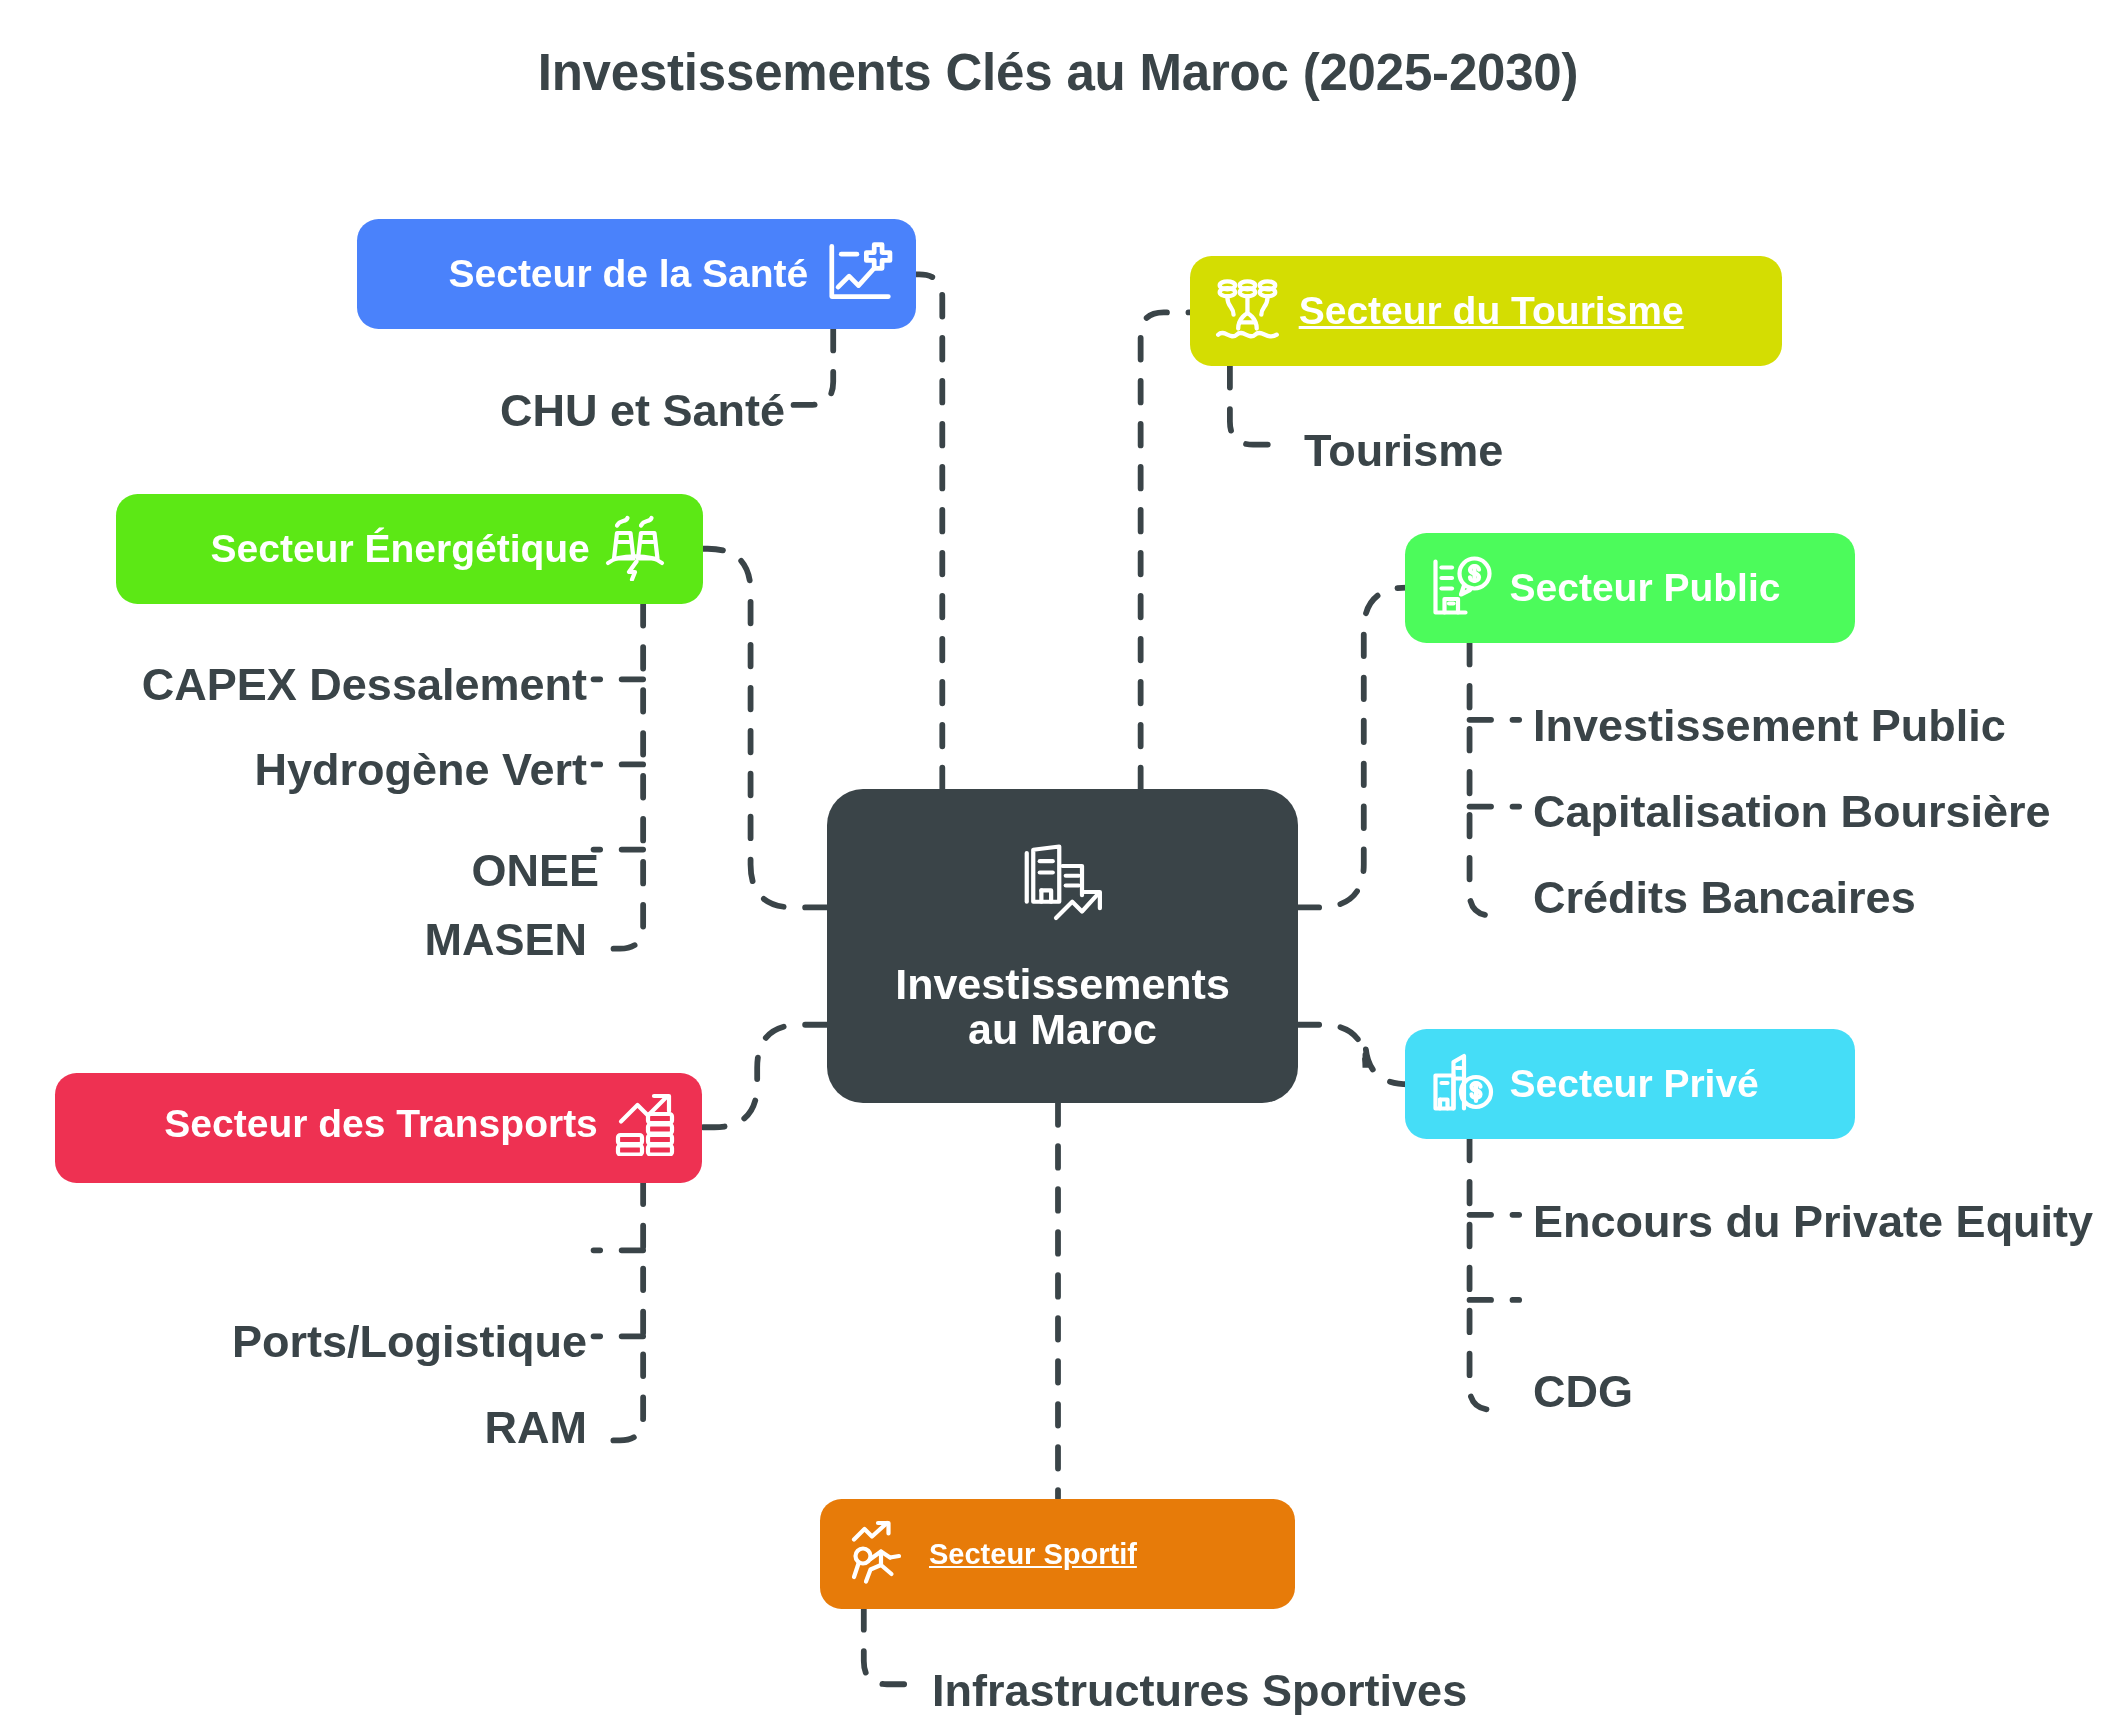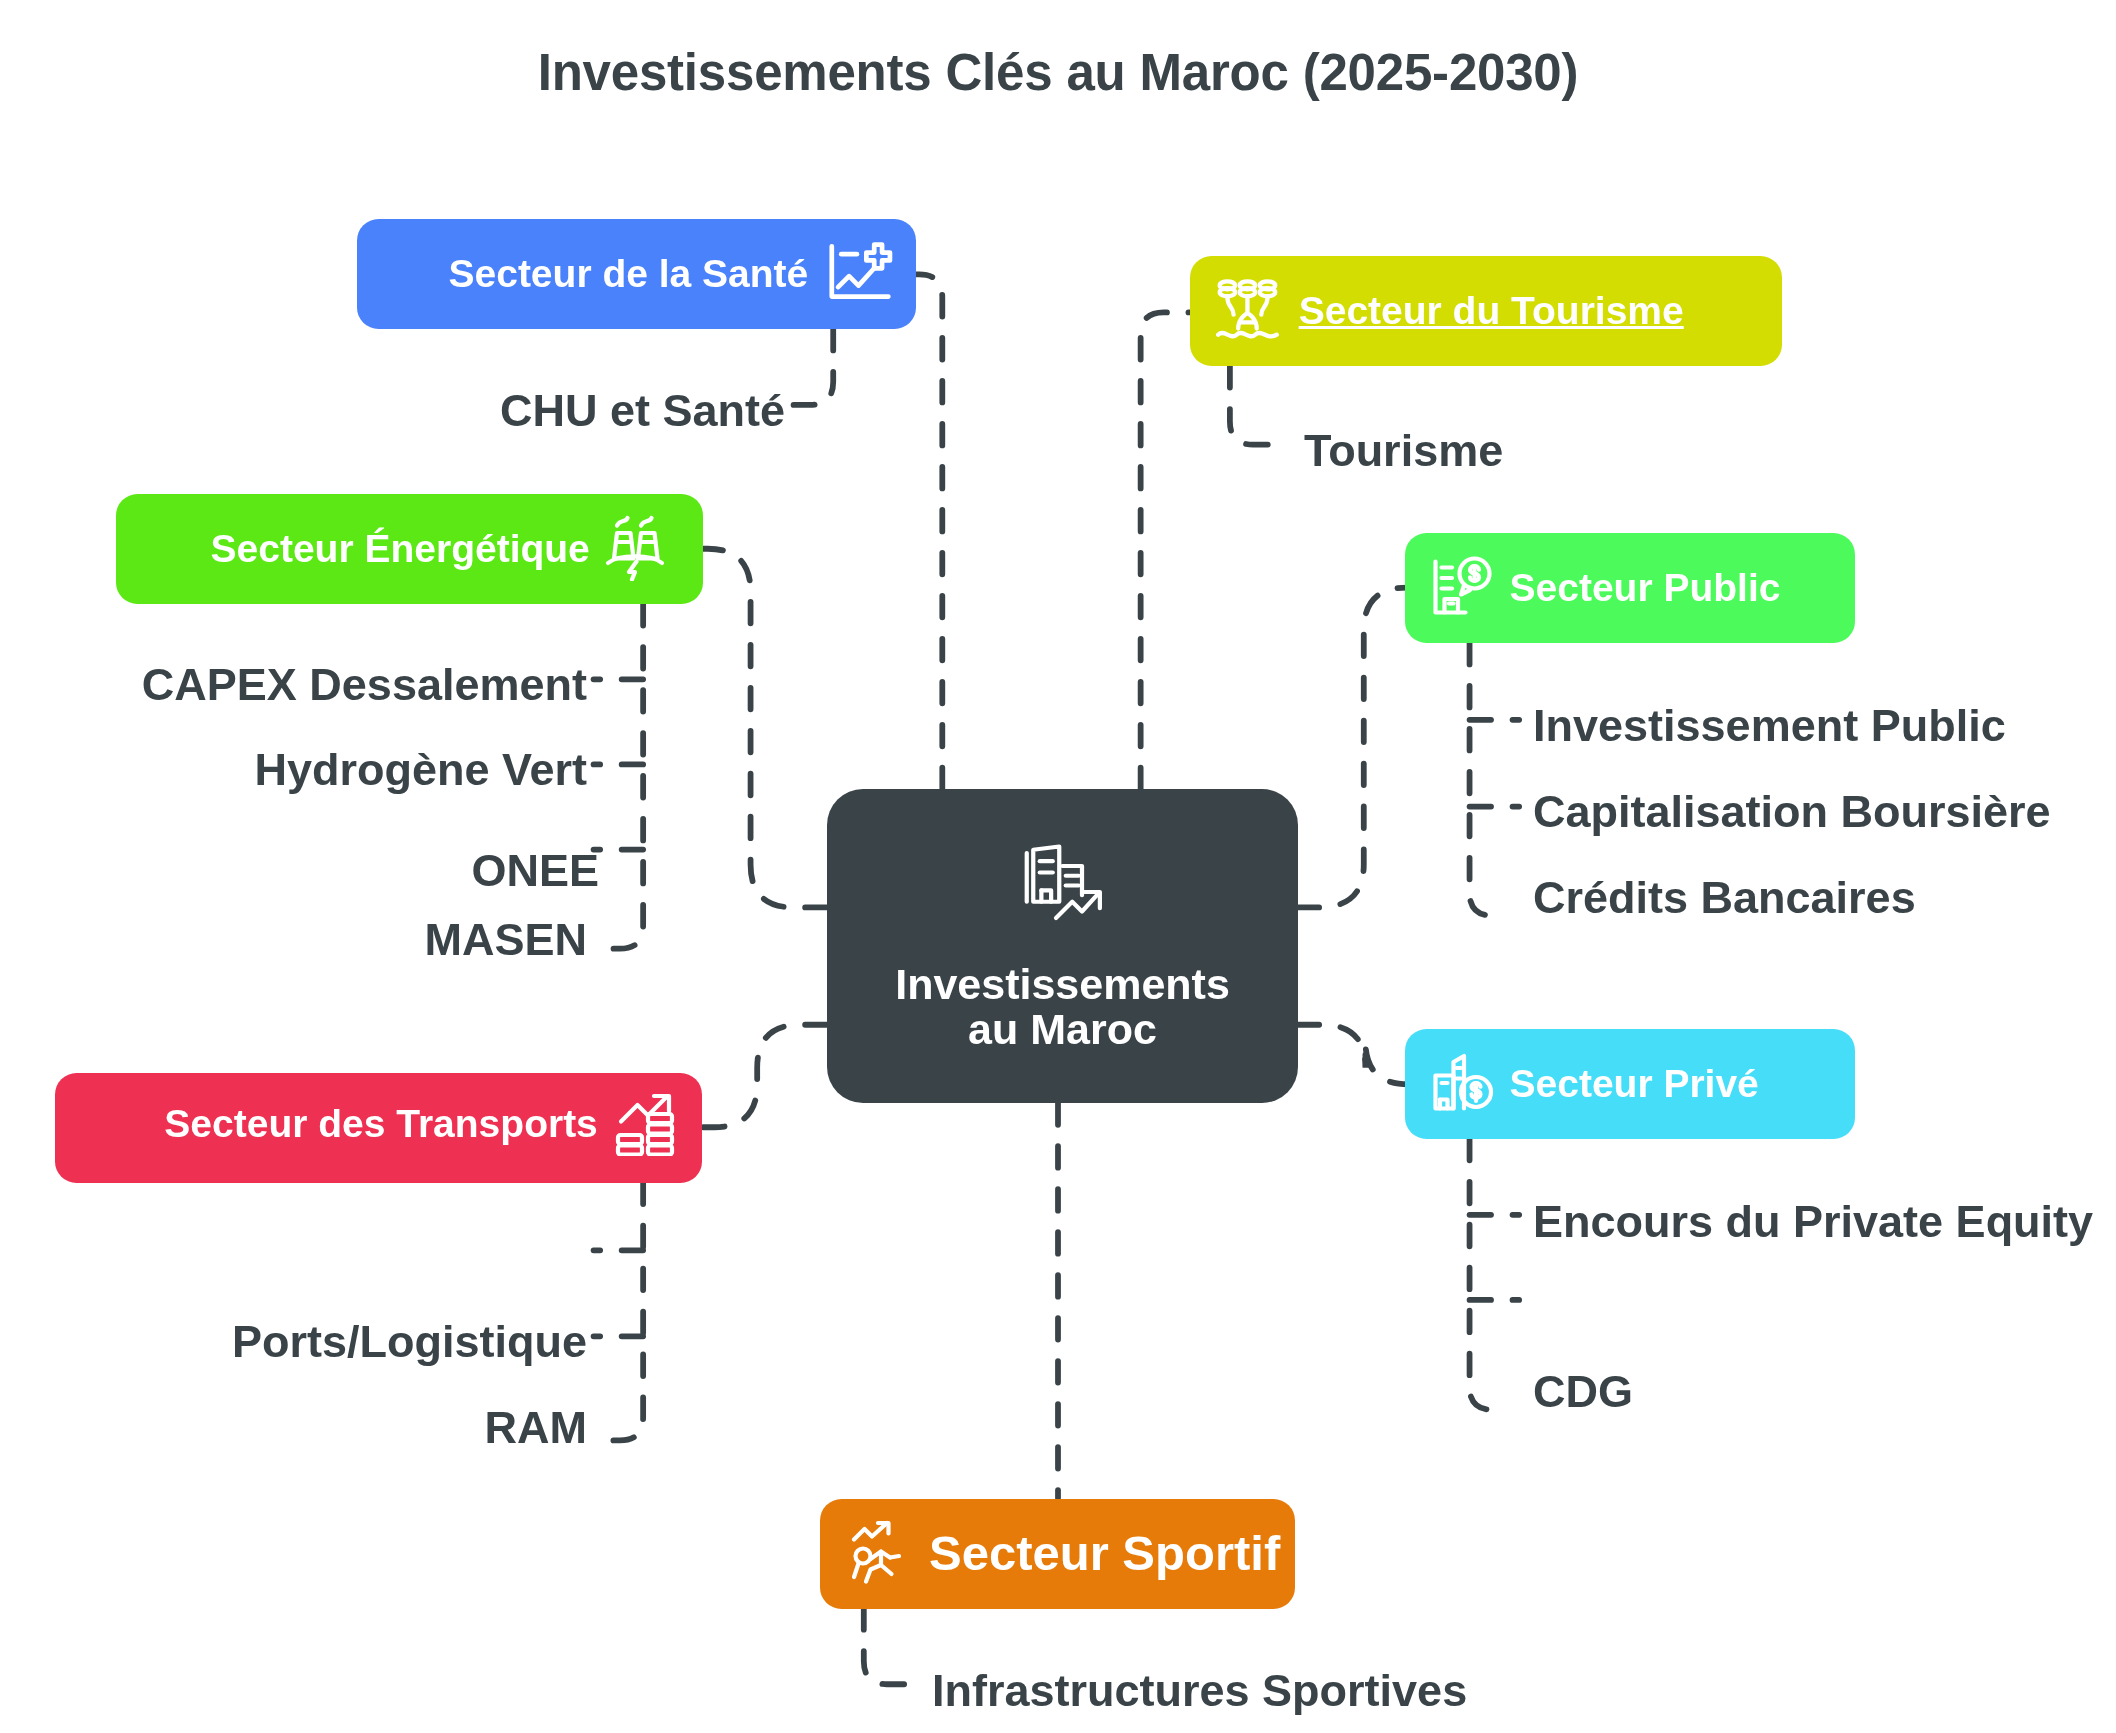--- a/index.html
+++ b/index.html
@@ -131,21 +131,21 @@
     gap: 15px;
   }
   .n-prive .label { font-size: 39px; }
 
   .n-sportif {
     left: 820px; top: 1499px; width: 475px; height: 110px;
     background: #e77b09;
     padding: 0 33px 0 25px;
     gap: 15px;
   }
-  .n-sportif .label { font-size: 49px; }
+  .n-sportif .label { font-size: 29px; text-decoration: underline; }
 
   
   .leaf {
     position: absolute;
     font-size: 45px;
     font-weight: bold;
     color: #3a4448;
     white-space: nowrap;
     line-height: 1;
   }

